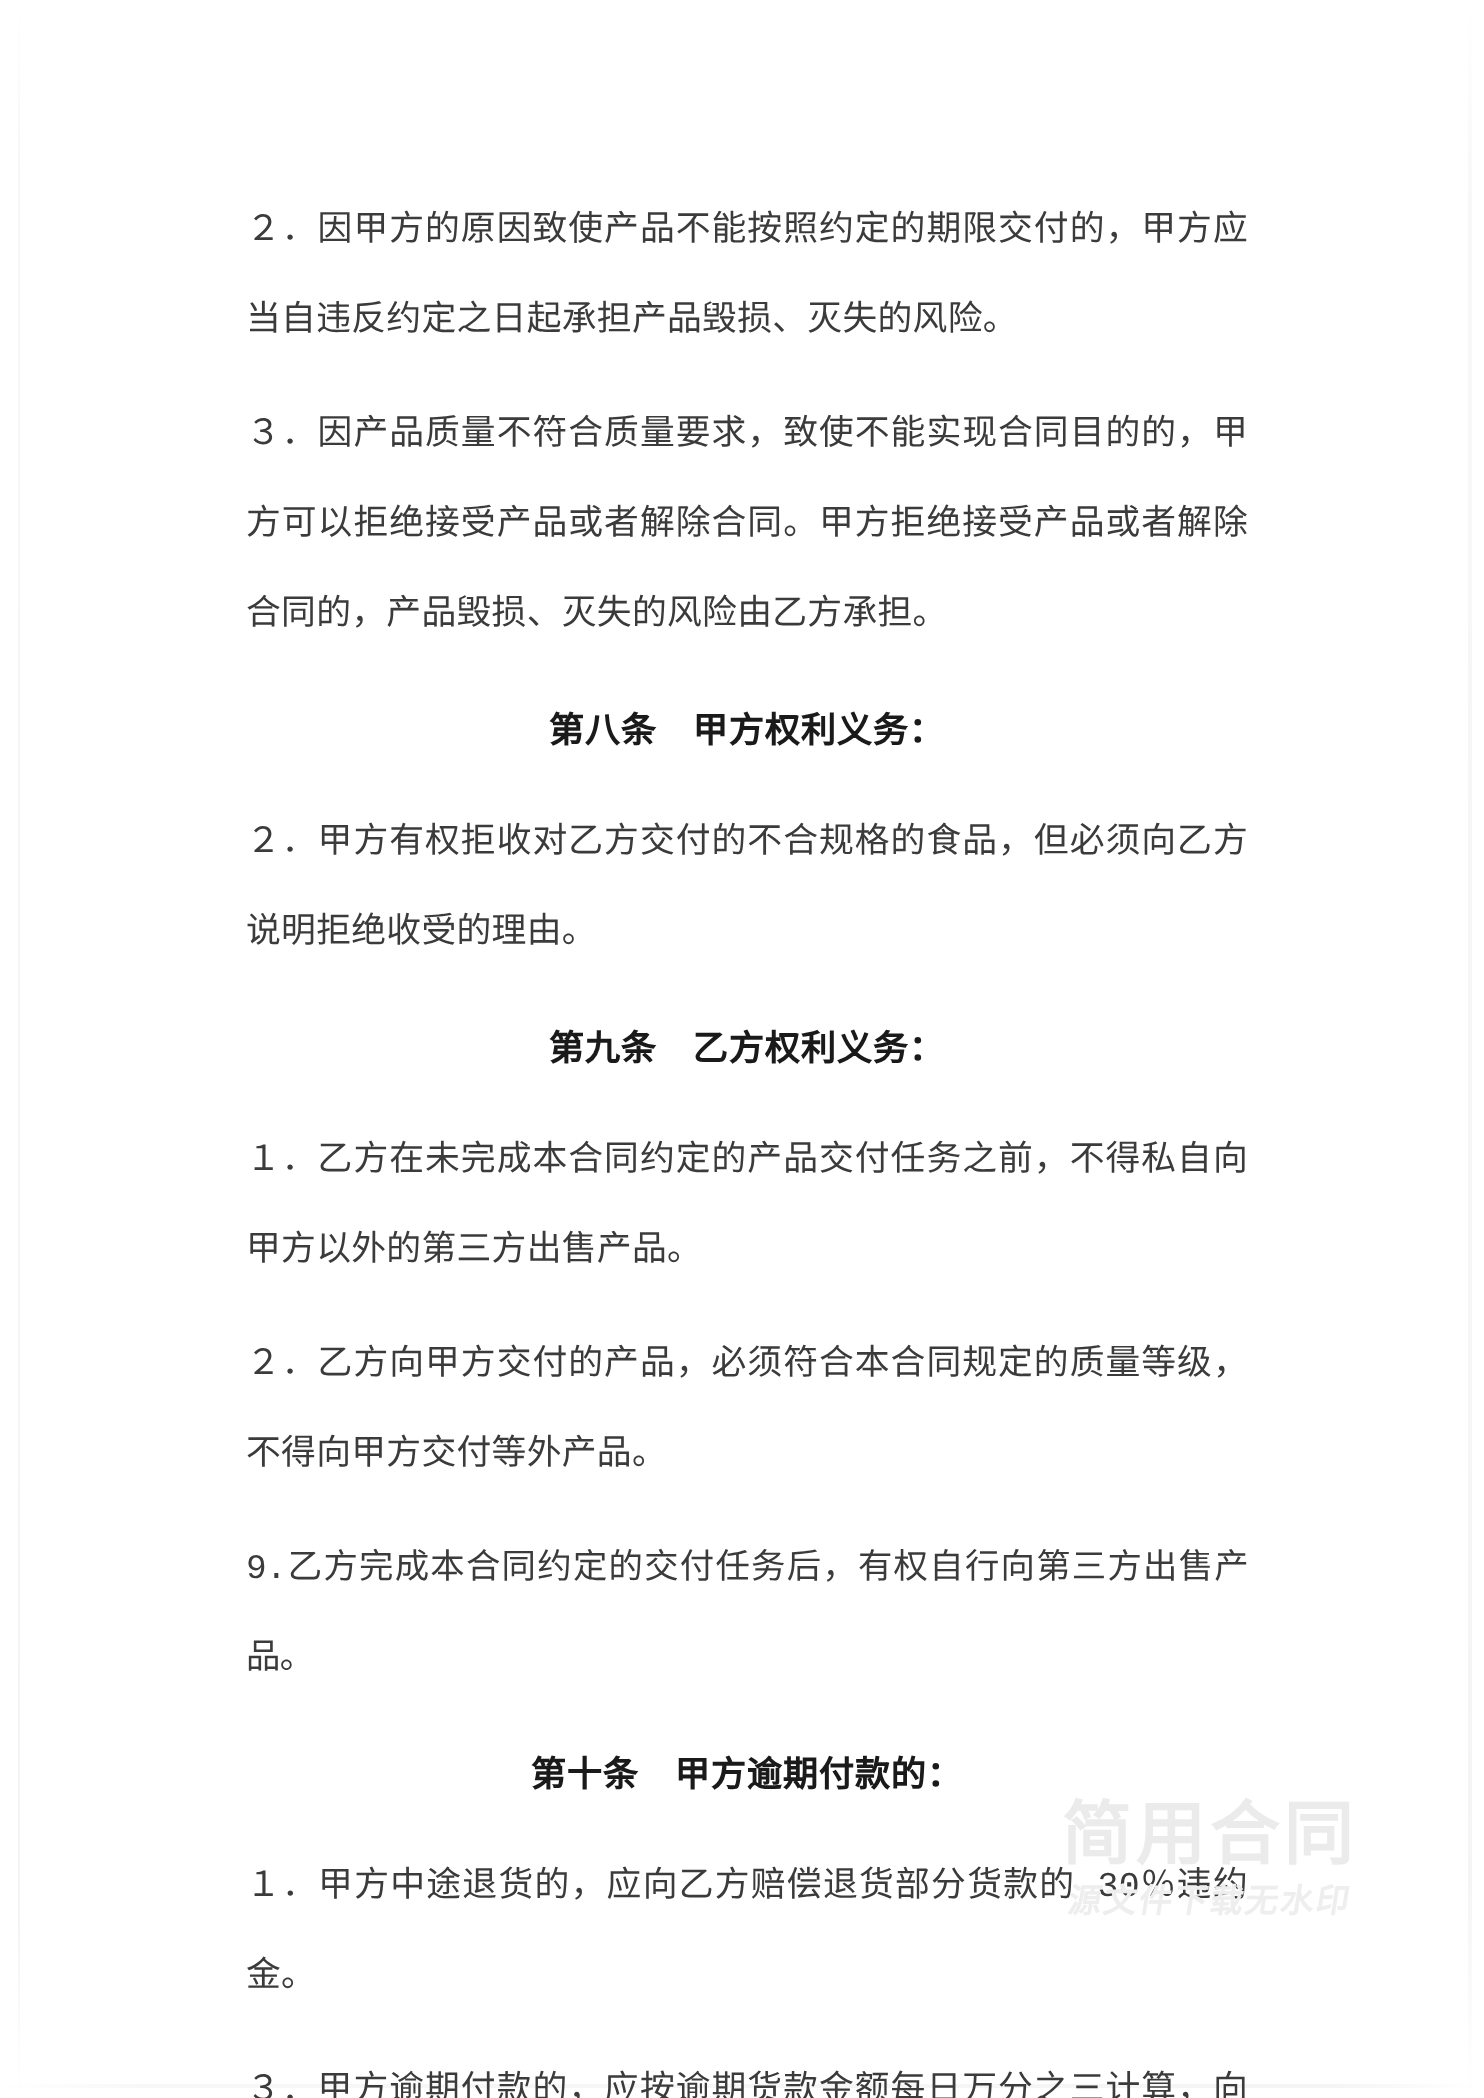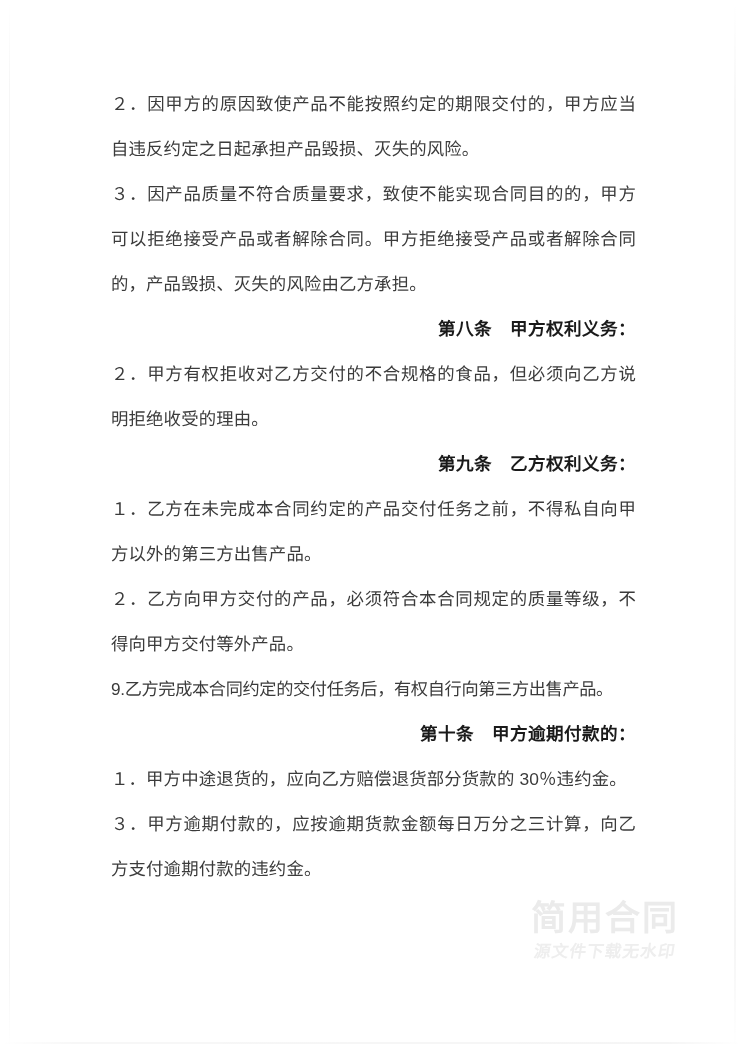--- a/index.html
+++ b/index.html
@@ -65,43 +65,43 @@
 
   .doc-body {
     position: absolute;
     left: 111px;
     top: 82px;
     width: 525px;
   }
 
   
   .para {
-    margin: 0;
+    margin: 12px;
     color: #3b3b3b;
     font-size: 17.4px;
     line-height: 45px;
     text-align: justify;
     text-justify: inter-ideograph;
     letter-spacing: 0.15px;
-    font-family: Liberation Sans, sans-serif;
+    font-family: Liberation Mono, monospace;
     white-space: normal;
   }
   .para.tight {
     letter-spacing: -0.35px;
     font-size: 17.2px;
   }
 
   .heading {
     margin: 0;
     color: #1a1a1a;
     font-size: 17.6px;
     line-height: 45px;
     font-weight: bold;
     letter-spacing: 0.4px;
-    text-align: right;
+    text-align: center;
     font-family: "Liberation Serif", "DejaVu Serif", serif;
   }
 
   
   .watermark {
     position: absolute;
     left: 505px;
     top: 898px;
     width: 200px;
     user-select: none;

